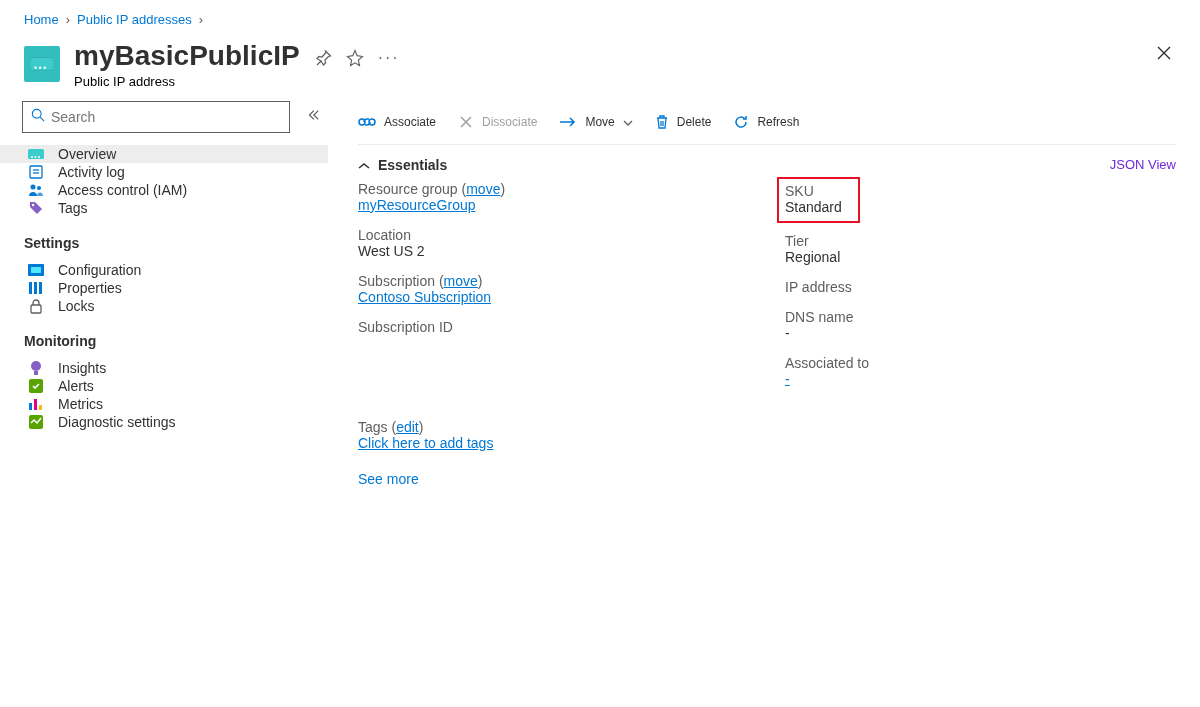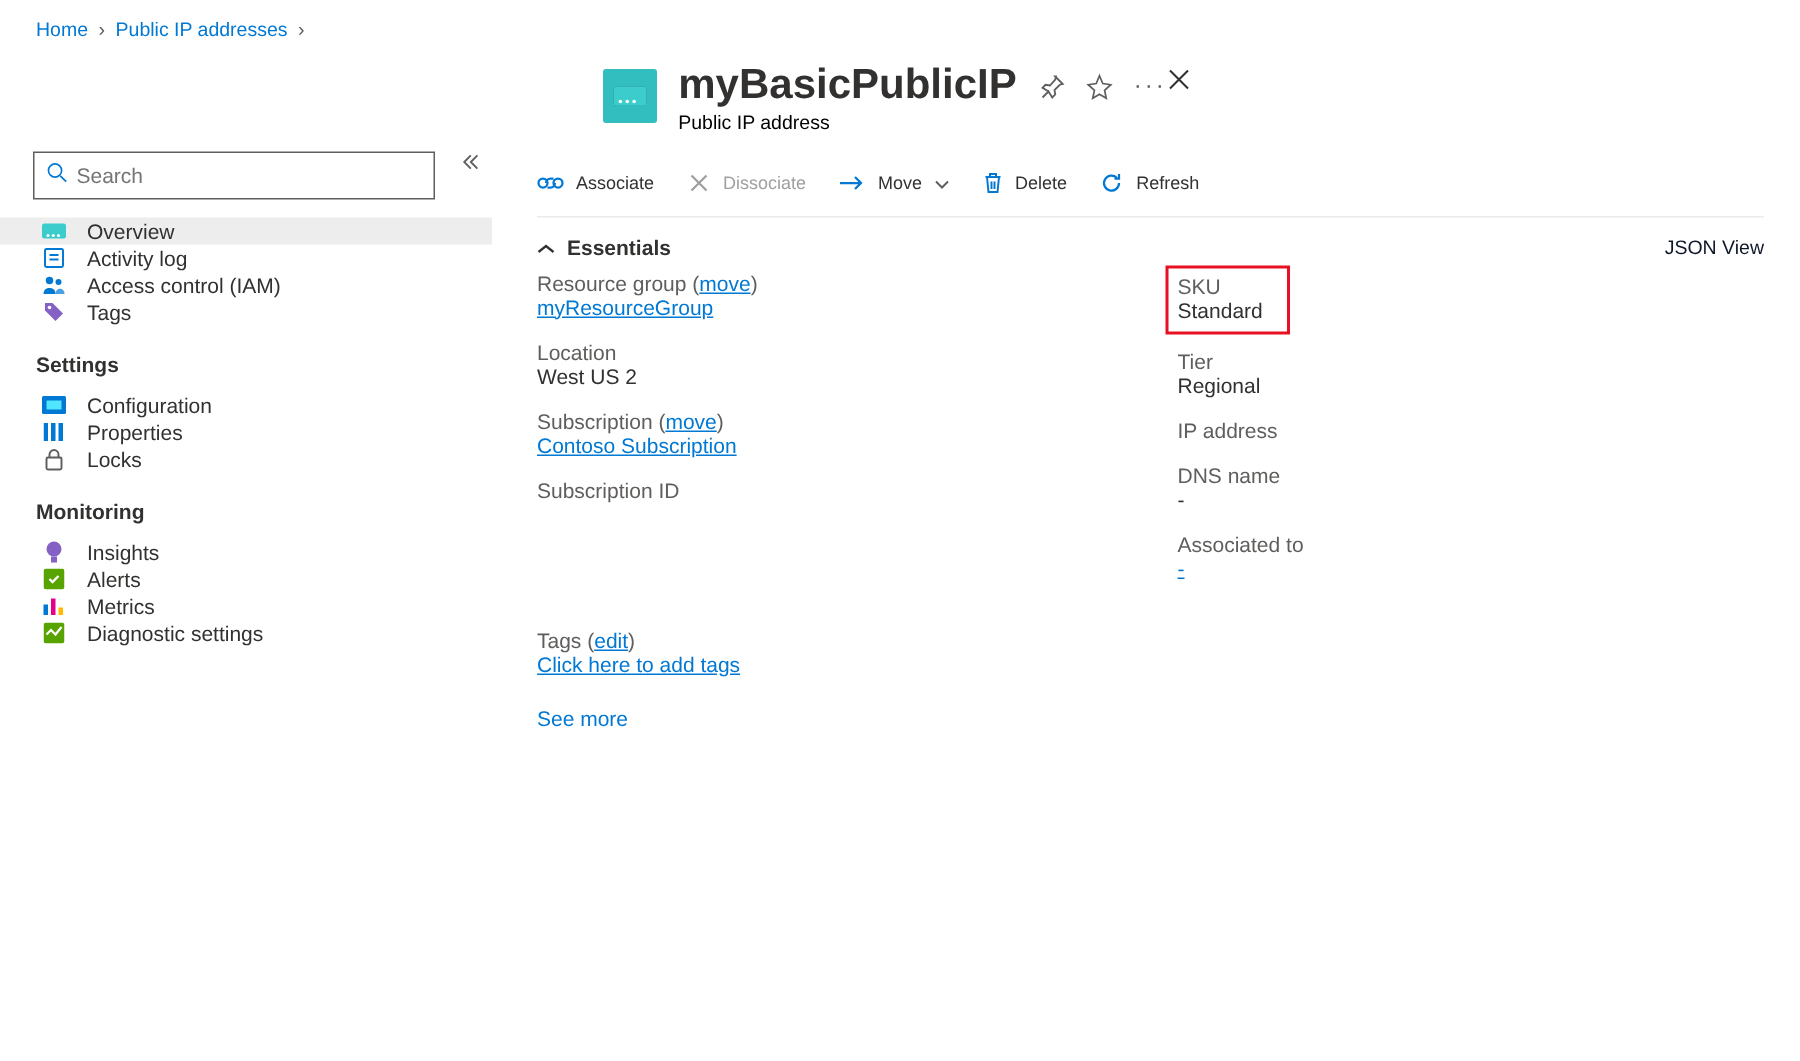--- a/index.html
+++ b/index.html
@@ -32,21 +32,21 @@
       text-decoration: none;
       cursor: pointer;
     }
     .breadcrumb-sep {
       margin: 0 7px;
       color: #605e5c;
     }
     .header {
       display: flex;
       align-items: flex-start;
-      justify-content: center;
+      justify-content: space-between;
       padding: 12px 24px 12px 24px;
     }
     .header-left {
       display: flex;
       align-items: flex-start;
     }
     .resource-icon {
       width: 36px;
       height: 36px;
       background: #32bebe;
@@ -97,21 +97,21 @@
       display: flex;
       align-items: flex-start;
     }
     .sidebar {
       width: 328px;
       flex-shrink: 0;
       padding-left: 20px;
     }
     .search-row {
       display: flex;
-      align-items: flex-start;
+      align-items: center;
       padding: 0 8px 12px 2px;
     }
     .search-box {
       flex: 1;
       display: flex;
       align-items: center;
       border: 1px solid #605e5c;
       height: 32px;
       padding: 0 8px;
       background: #fff;
@@ -193,21 +193,21 @@
       padding: 12px 0 8px 0;
     }
     .essentials-title {
       display: flex;
       align-items: flex-end;
       gap: 8px;
       font-size: 14px;
       font-weight: 600;
     }
     .json-view {
-      color: #0f172a;
+      color: #6d28d9;
       font-size: 13px;
       cursor: pointer;
     }
     .essentials-grid {
       display: flex;
       gap: 36px;
     }
     .ess-col {
       flex: 1;
       min-width: 0;

